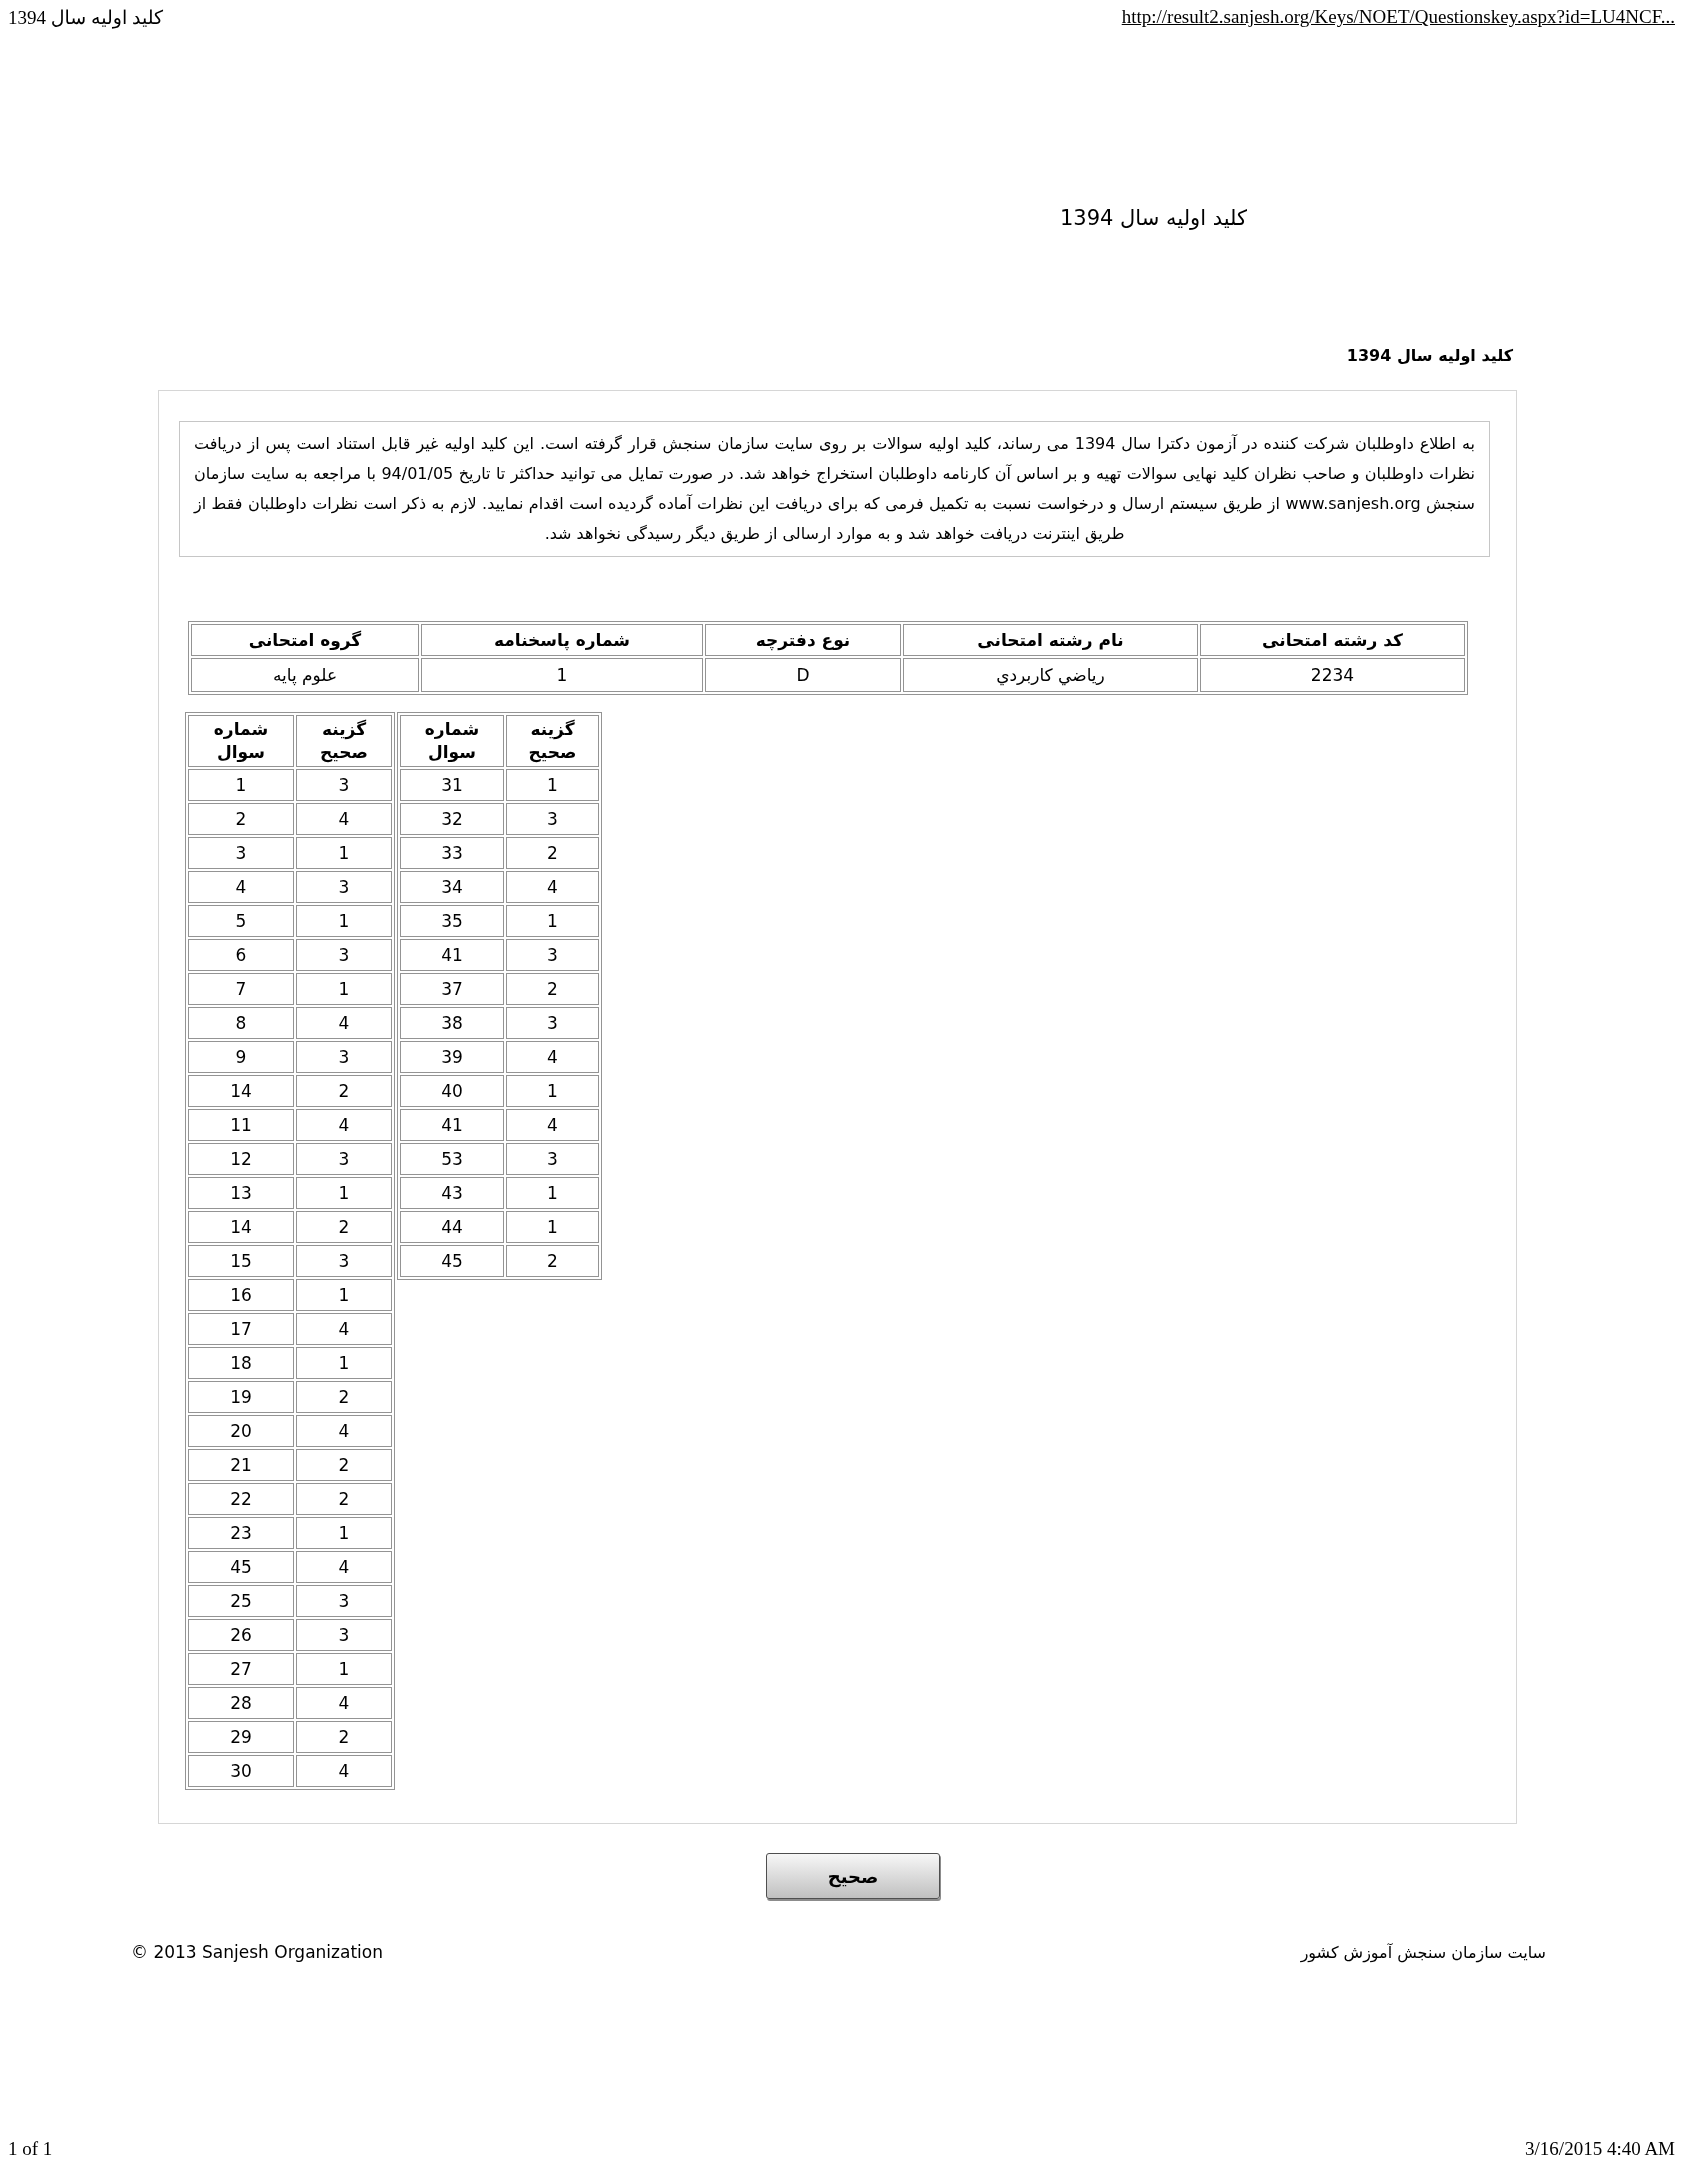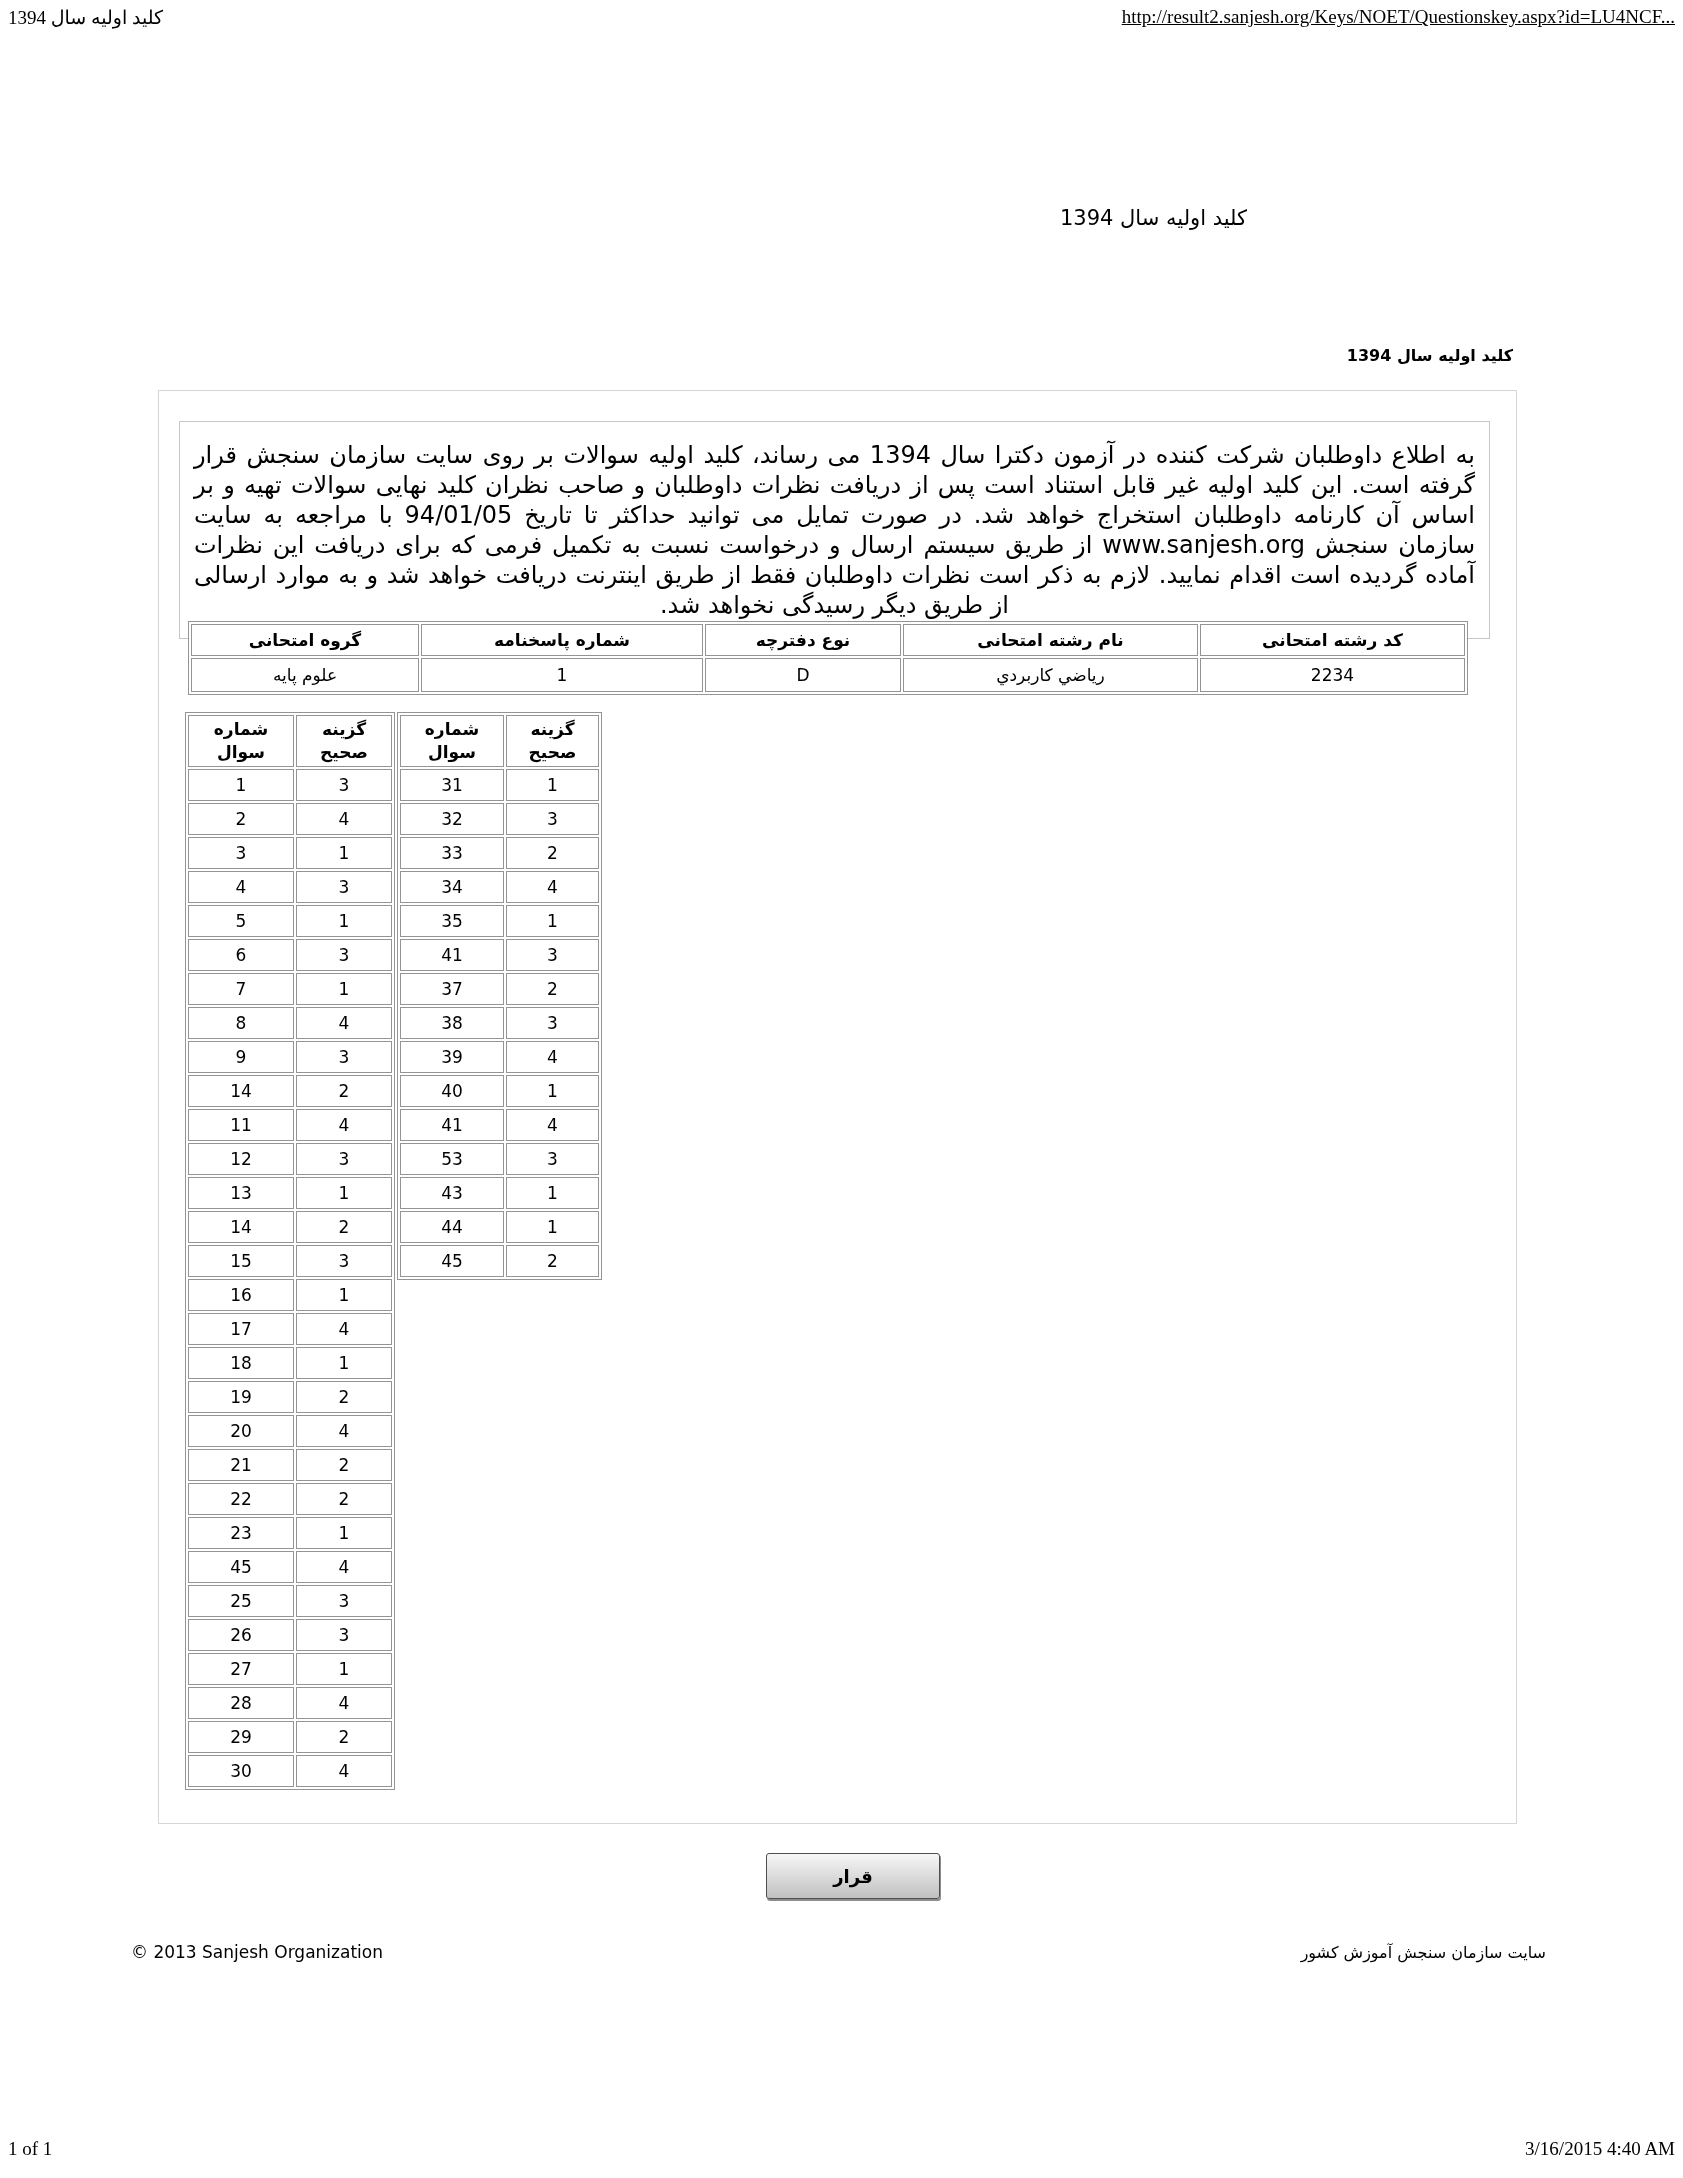--- a/index.html
+++ b/index.html
@@ -19,23 +19,23 @@
   
   .page-title{position:absolute;top:206px;right:436px;font-size:21px;direction:rtl;white-space:nowrap;}
   .section-title{position:absolute;top:346px;right:170px;font-size:16px;font-weight:bold;direction:rtl;white-space:nowrap;}
 
   
   .outer-box{position:absolute;left:158px;top:390px;width:1357px;height:1432px;border:1px solid #d6d6d6;}
 
   
   .notice-box{
     position:absolute;left:20px;top:30px;width:1281px;
-    border:1px solid #c6c6c6;padding:18px 14px;
+    border:1px solid #c6c6c6;padding:7px 14px;
     direction:rtl;text-align:justify;text-align-last:center;
-    font-size:24px;line-height:30px;
+    font-size:16px;line-height:30px;
   }
 
   
   table.grid{border-collapse:separate;border-spacing:2px;border:1px solid #949494;background:#fff;}
   table.grid th,table.grid td{border:1px solid #949494;text-align:center;vertical-align:middle;padding:2px;}
   table.grid th{font-weight:bold;}
 
   .info-table{position:absolute;left:29px;top:230px;direction:rtl;font-size:17px;}
   .info-table th{height:26px;}
   .info-table td{height:28px;}
@@ -304,21 +304,21 @@
           </tr>
           <tr>
             <td class="colq">45</td>
             <td class="cola">2</td>
           </tr>
         </tbody>
     </table>
 
   </div>
 
-  <button class="exit-btn">قرار</button>
+  <button class="exit-btn">صحیح</button>
 
   <div class="footer-left">© 2013 Sanjesh Organization</div>
   <div class="footer-right" dir="rtl">سایت سازمان سنجش آموزش کشور</div>
 
   <div class="pf-page serif">1 of 1</div>
   <div class="pf-date serif">3/16/2015 4:40 AM</div>
 
 </div>
 
 

